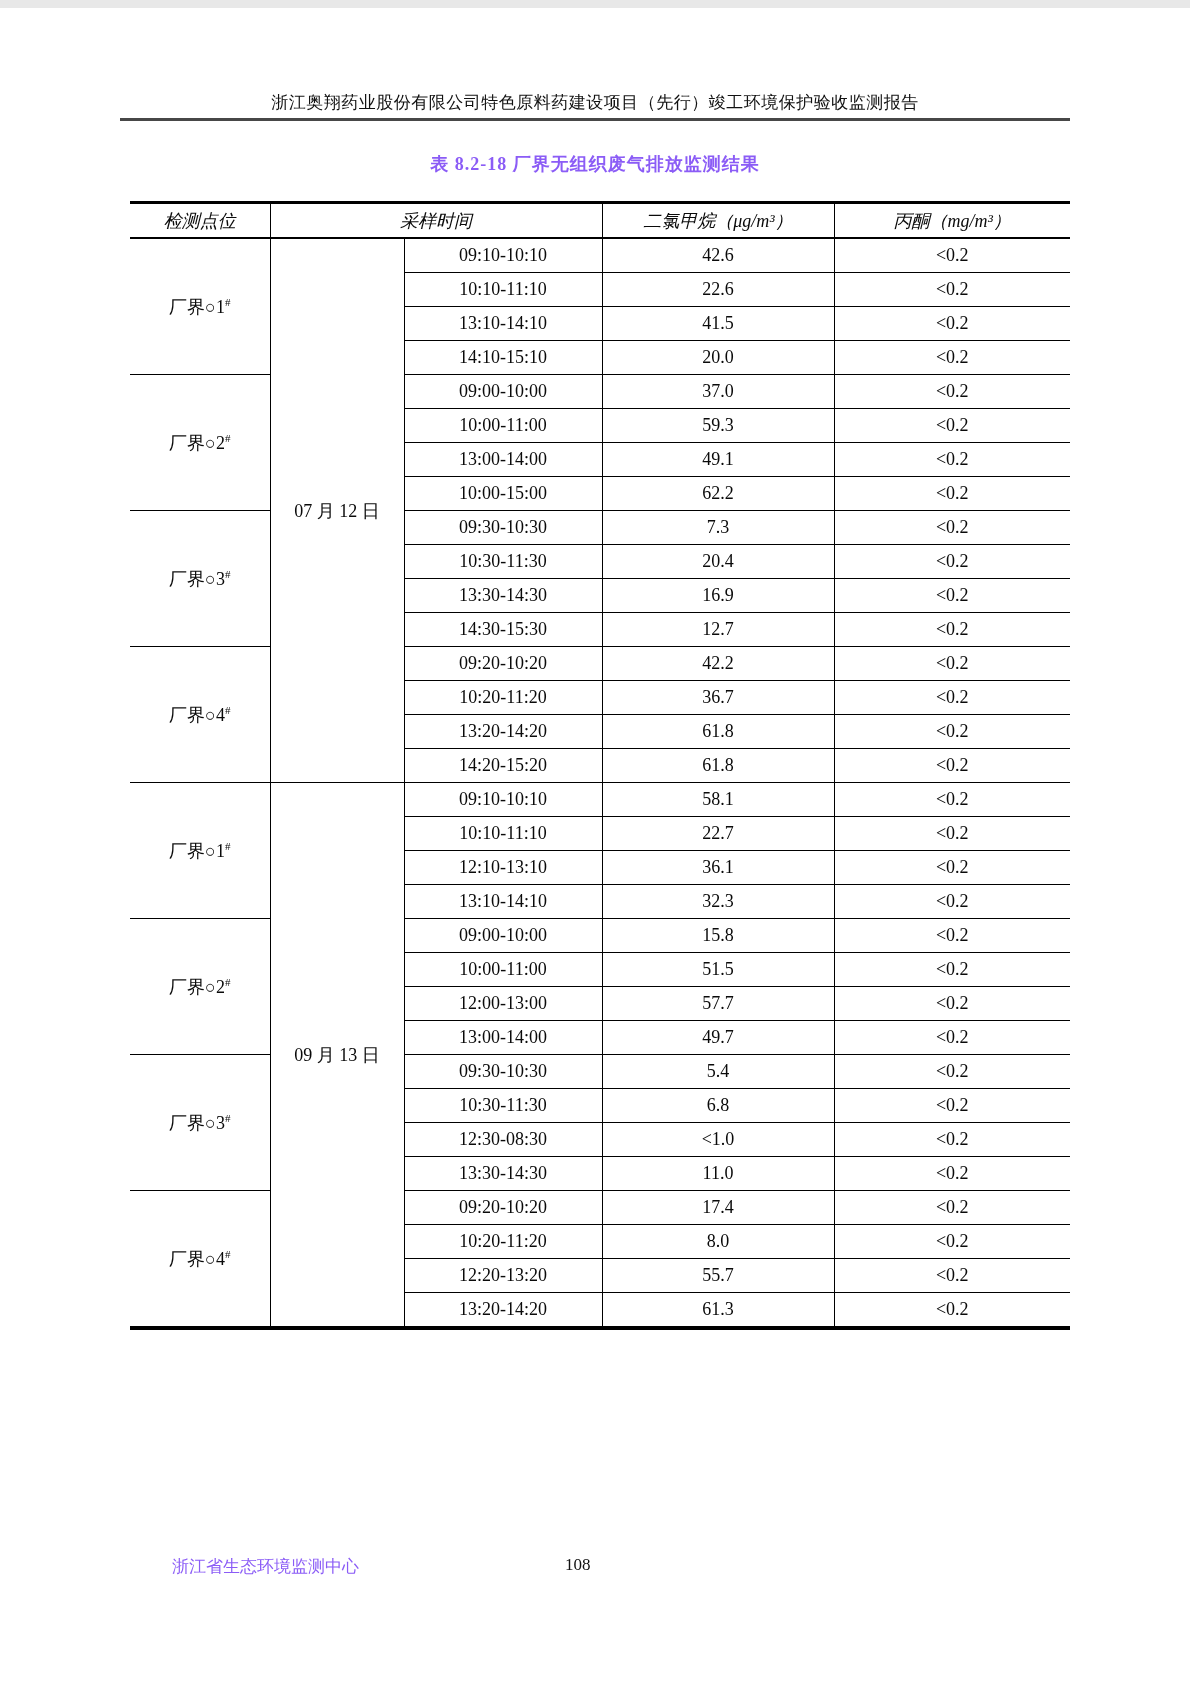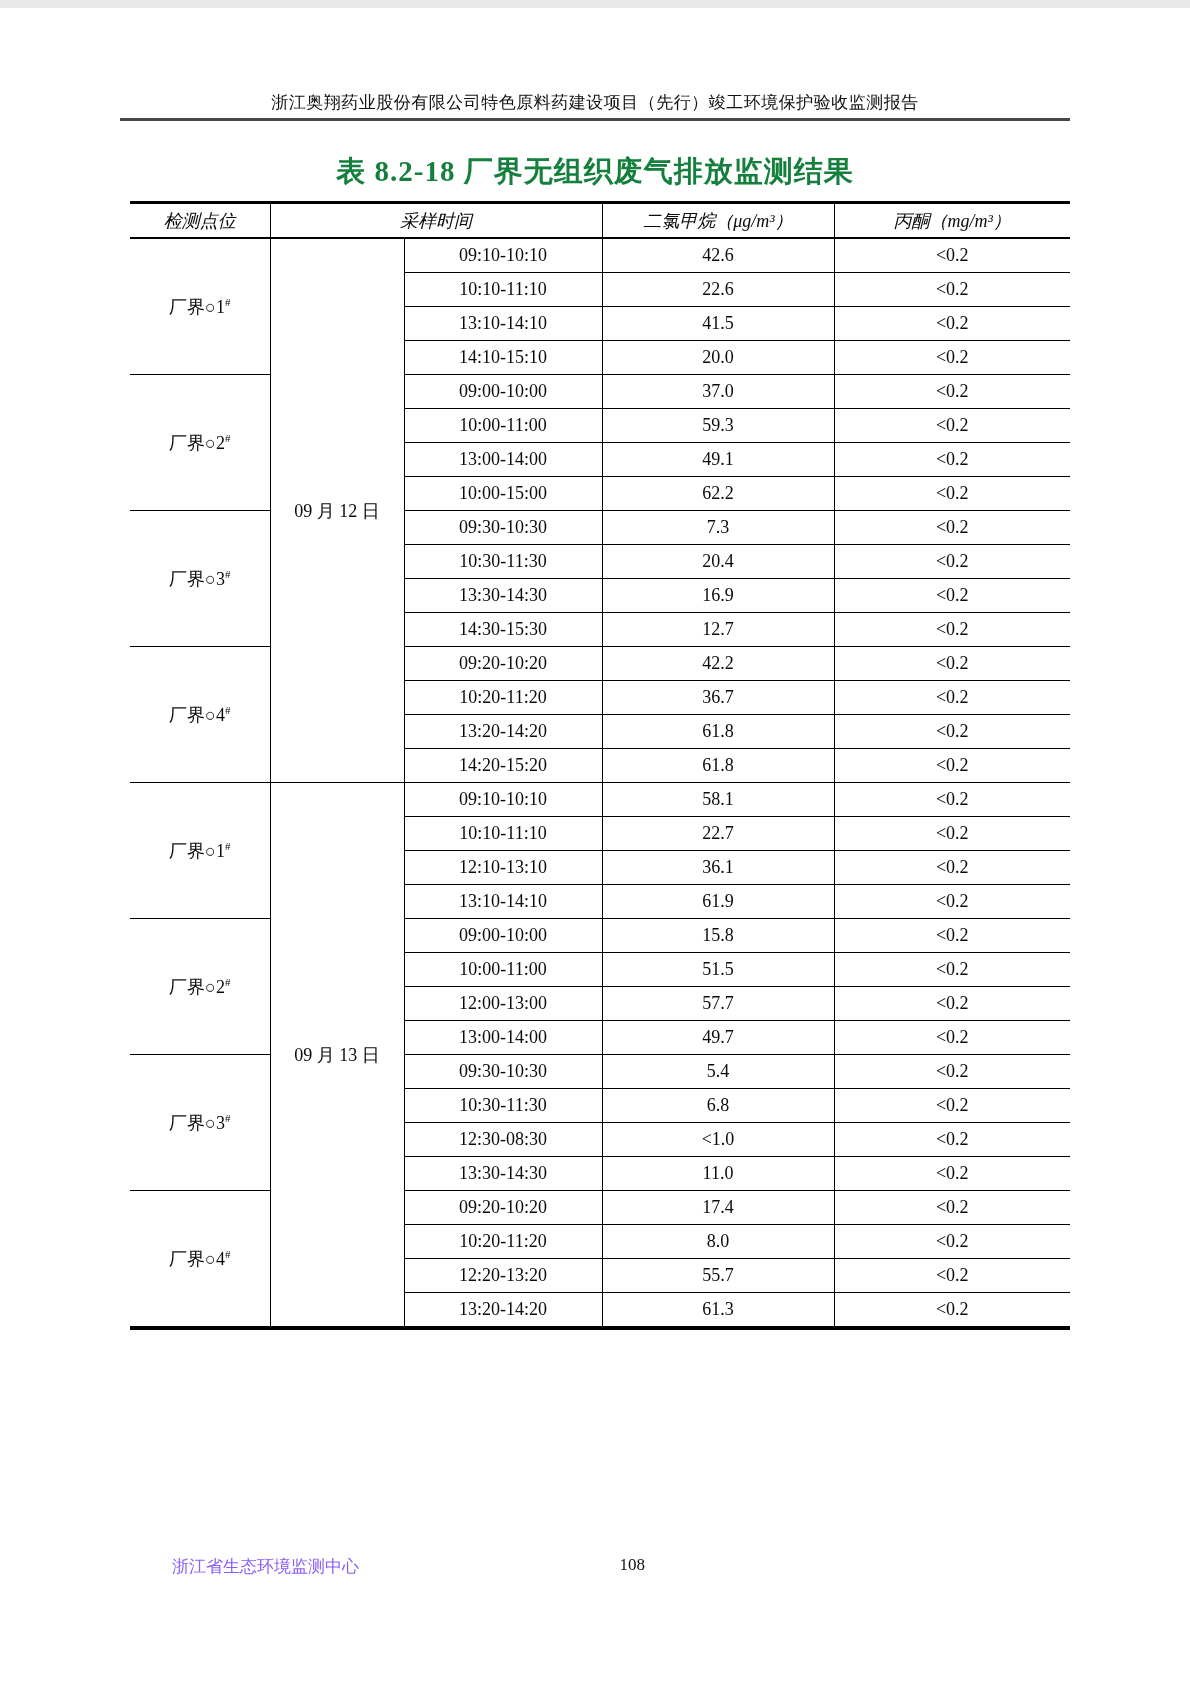--- a/index.html
+++ b/index.html
@@ -18,22 +18,22 @@
     font-size:17px; letter-spacing:0.5px;
     color:#111;
   }
   .header-rule {
     position:absolute; top:110px; left:120px; width:950px; height:3px;
     background:#474747;
   }
   .table-title {
     position:absolute; top:144px; left:0; width:100%;
     text-align:center;
-    font-size:29px; font-weight:bold; letter-spacing:1px;
-    color:#15803d;
+    font-size:18px; font-weight:bold; letter-spacing:1px;
+    color:#8b5cf6;
   }
   table.monitor {
     position:absolute; top:193px; left:130px;
     width:940px;
     border-collapse:collapse;
     table-layout:fixed;
     border-top:3px solid #000;
     border-bottom:4px solid #000;
   }
   table.monitor th, table.monitor td {
@@ -55,21 +55,21 @@
   .br { border-right:1px solid #000; }
   td sup, .pt-sup {
     font-size:11px; line-height:0; vertical-align:super;
   }
   .page-footer-left {
     position:absolute; top:1547px; left:172px;
     font-size:17px; color:#8b5cf6;
   }
   .page-footer-num {
     position:absolute; top:1547px; left:565px; width:80px;
-    text-align:right; font-size:17px; color:#111;
+    text-align:left; font-size:17px; color:#111;
   }
 </style>
 </head>
 <body>
 
 <div class="page">
 
   <div class="doc-header-text">浙江奥翔药业股份有限公司特色原料药建设项目（先行）竣工环境保护验收监测报告</div>
 
   <div class="header-rule"></div>
@@ -88,21 +88,21 @@
       <tr>
         <th class="br">检测点位</th>
         <th class="br" colspan="2">采样时间</th>
         <th class="br">二氯甲烷（μg/m³）</th>
         <th>丙酮（mg/m³）</th>
       </tr>
     </thead>
     <tbody id="table-body">
         <tr>
           <td class="br" rowspan="4"><span>厂界○1</span><sup class="pt-sup">#</sup></td>
-          <td class="br" rowspan="16">09 月 12 日</td>
+          <td class="br" rowspan="16">07 月 12 日</td>
           <td class="br">09:10-10:10</td>
           <td class="br">42.6</td>
           <td>&lt;0.2</td>
         </tr>
         <tr>
           <td class="br">10:10-11:10</td>
           <td class="br">22.6</td>
           <td>&lt;0.2</td>
         </tr>
         <tr>
@@ -190,21 +190,21 @@
           <td class="br">22.7</td>
           <td>&lt;0.2</td>
         </tr>
         <tr>
           <td class="br">12:10-13:10</td>
           <td class="br">36.1</td>
           <td>&lt;0.2</td>
         </tr>
         <tr>
           <td class="br">13:10-14:10</td>
-          <td class="br">61.9</td>
+          <td class="br">32.3</td>
           <td>&lt;0.2</td>
         </tr>
         <tr>
           <td class="br" rowspan="4"><span>厂界○2</span><sup class="pt-sup">#</sup></td>
           <td class="br">09:00-10:00</td>
           <td class="br">15.8</td>
           <td>&lt;0.2</td>
         </tr>
         <tr>
           <td class="br">10:00-11:00</td>

